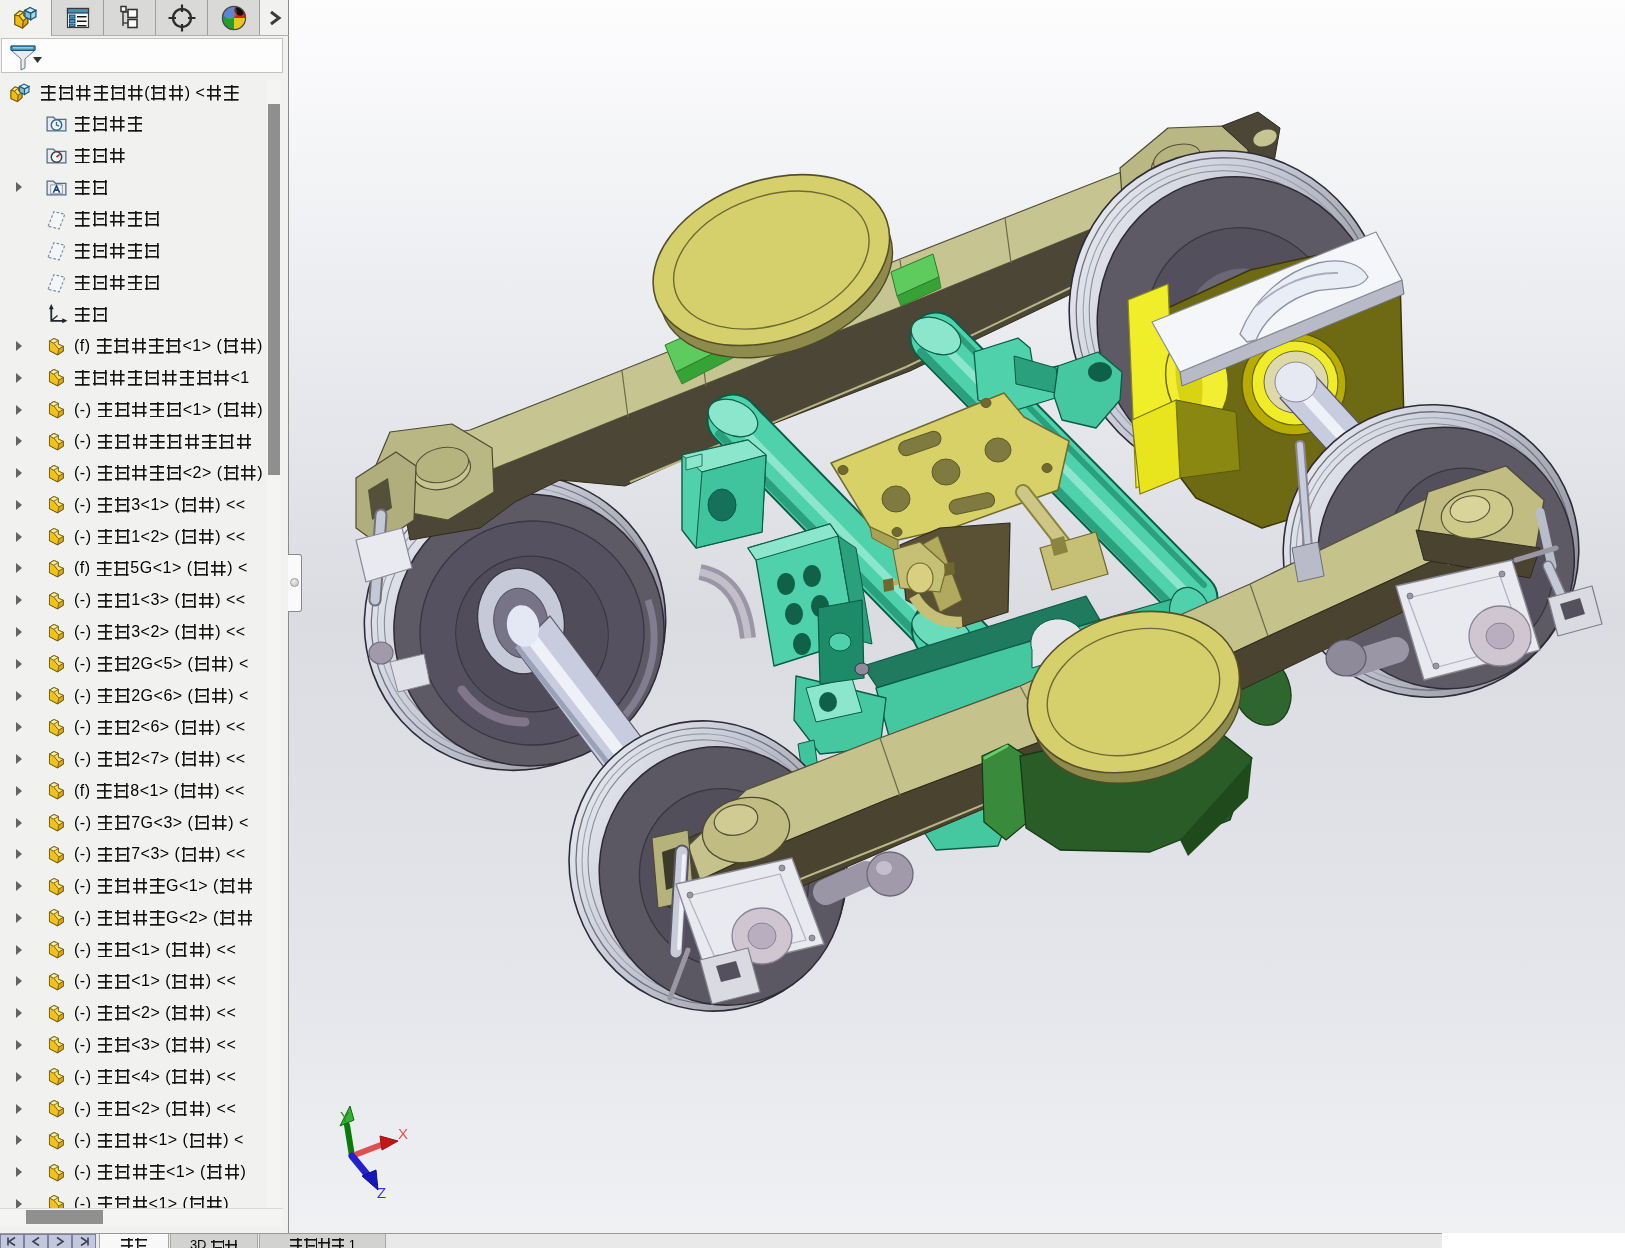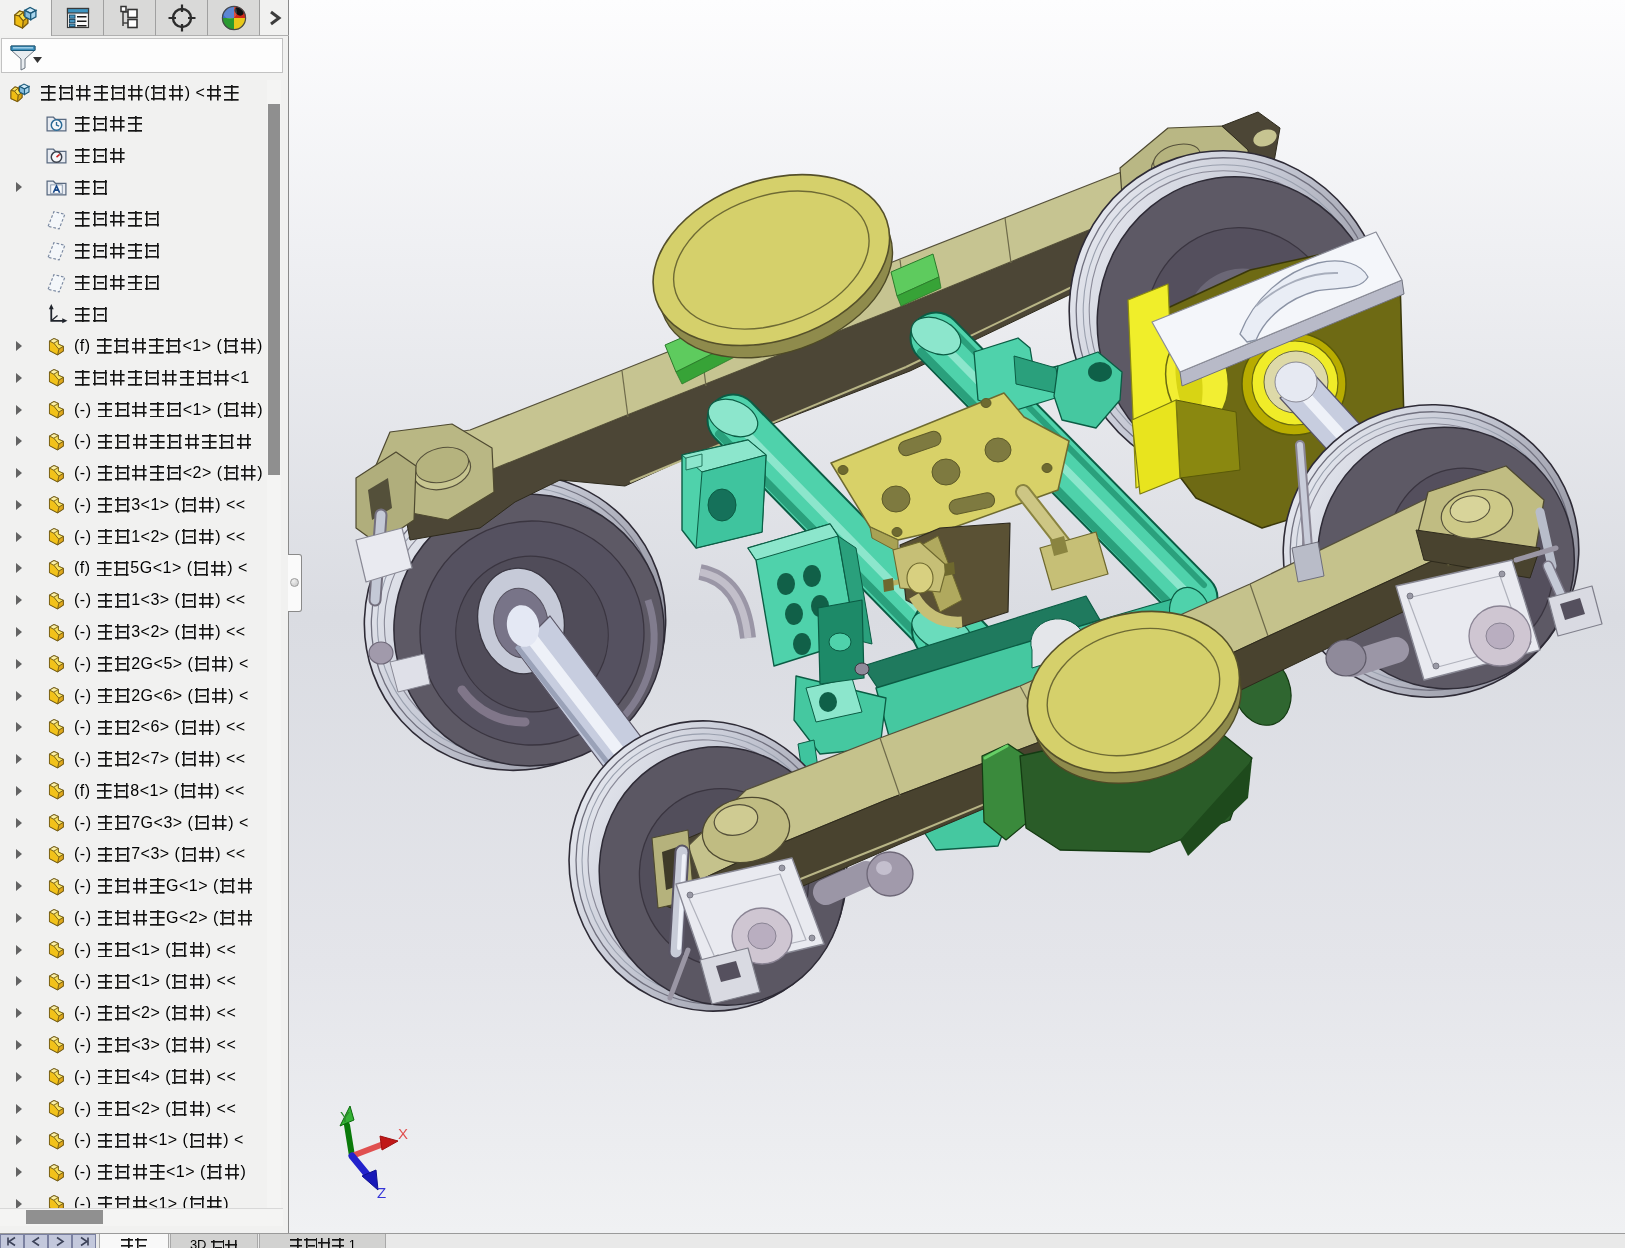--- a/index.html
+++ b/index.html
@@ -32,21 +32,21 @@
  linear-gradient(#151515,#151515) 0 4px/14.6px 1.6px no-repeat,
  linear-gradient(#151515,#151515) 0 10px/14.6px 1.6px no-repeat,
  linear-gradient(#151515,#151515) 3px 0/1.6px 15.5px no-repeat,
  linear-gradient(#151515,#151515) 10.2px 0/1.6px 15.5px no-repeat; }
 #vscroll { position:absolute; left:267px; top:80px; width:14px; height:1128px; background:#f4f4f3; }
 #vthumb { position:absolute; left:268px; top:104px; width:12px; height:371px; background:#8f8f8f; }
 #hscroll { position:absolute; left:0; top:1208px; width:283px; height:18px; background:#f4f4f3; border-top:1px solid #d8d8d8; }
 #hthumb { position:absolute; left:26px; top:1210px; width:77px; height:14px; background:#909090; }
 #splitter { position:absolute; left:287.5px; top:554px; width:14.5px; height:58px; background:#fafafa; border:1px solid #8a8a8a; border-left:none; border-radius:0 3px 3px 0; z-index:5; }
 #splitter .dot { position:absolute; left:2.5px; top:23px; width:9px; height:9px; border-radius:50%; background:radial-gradient(circle at 35% 30%, #f0f0f0, #c2c2c2); border:1px solid #9a9a9a; }
-#botbar { position:absolute; left:0; top:1233px; width:1625px; height:15px; background:#e9e9e9; border-top:1px solid #9a9a9a; }
+#botbar { position:absolute; left:0; top:1233px; width:1442px; height:15px; background:#e9e9e9; border-top:1px solid #9a9a9a; }
 .btab { position:absolute; top:0; height:15px; background:#d2d2d1; border-left:1px solid #a8a8a8; border-right:1px solid #a8a8a8; text-align:center; font-size:13px; padding-top:3px; overflow:hidden; }
 .btab.active { background:#f8f8f8; }
 .btab .c { width:12px; height:11.5px; margin:0 1px; vertical-align:0; }
 .t3d { font-size:13px; vertical-align:2px; }
 </style></head>
 <body>
 
 <svg width="0" height="0" style="position:absolute">
 <defs>
 <symbol id="part" viewBox="0 0 21 21">

